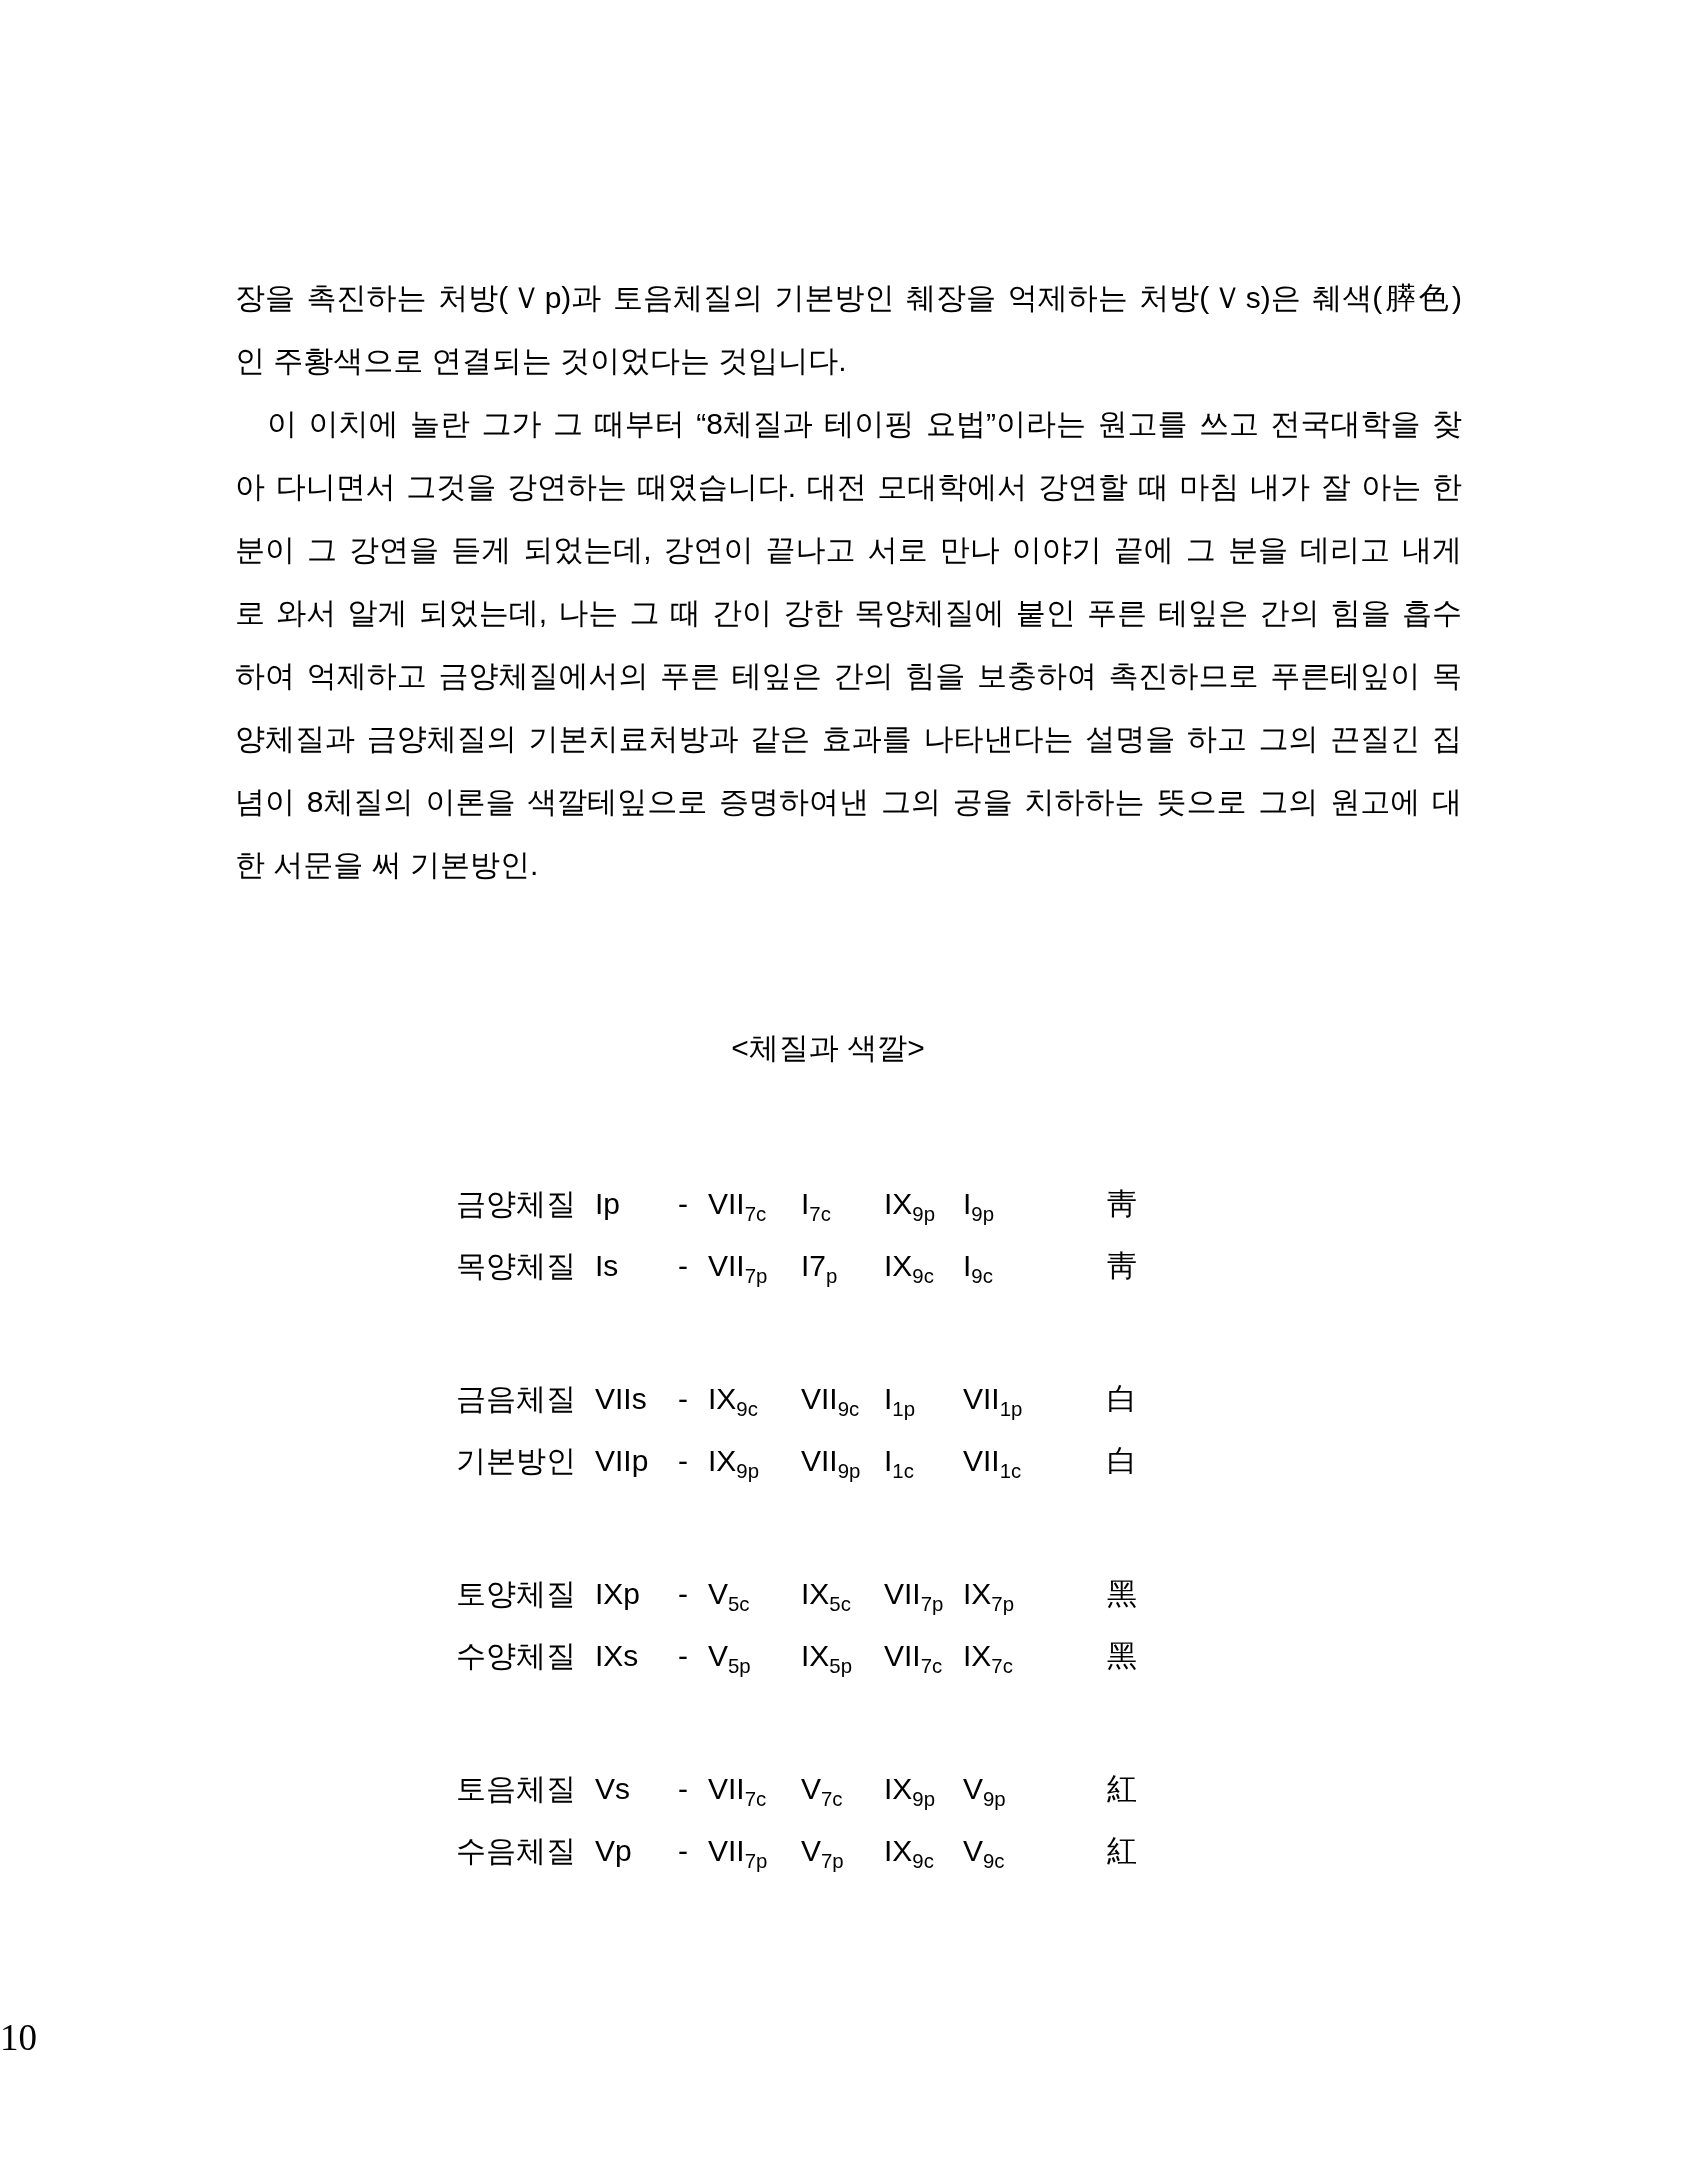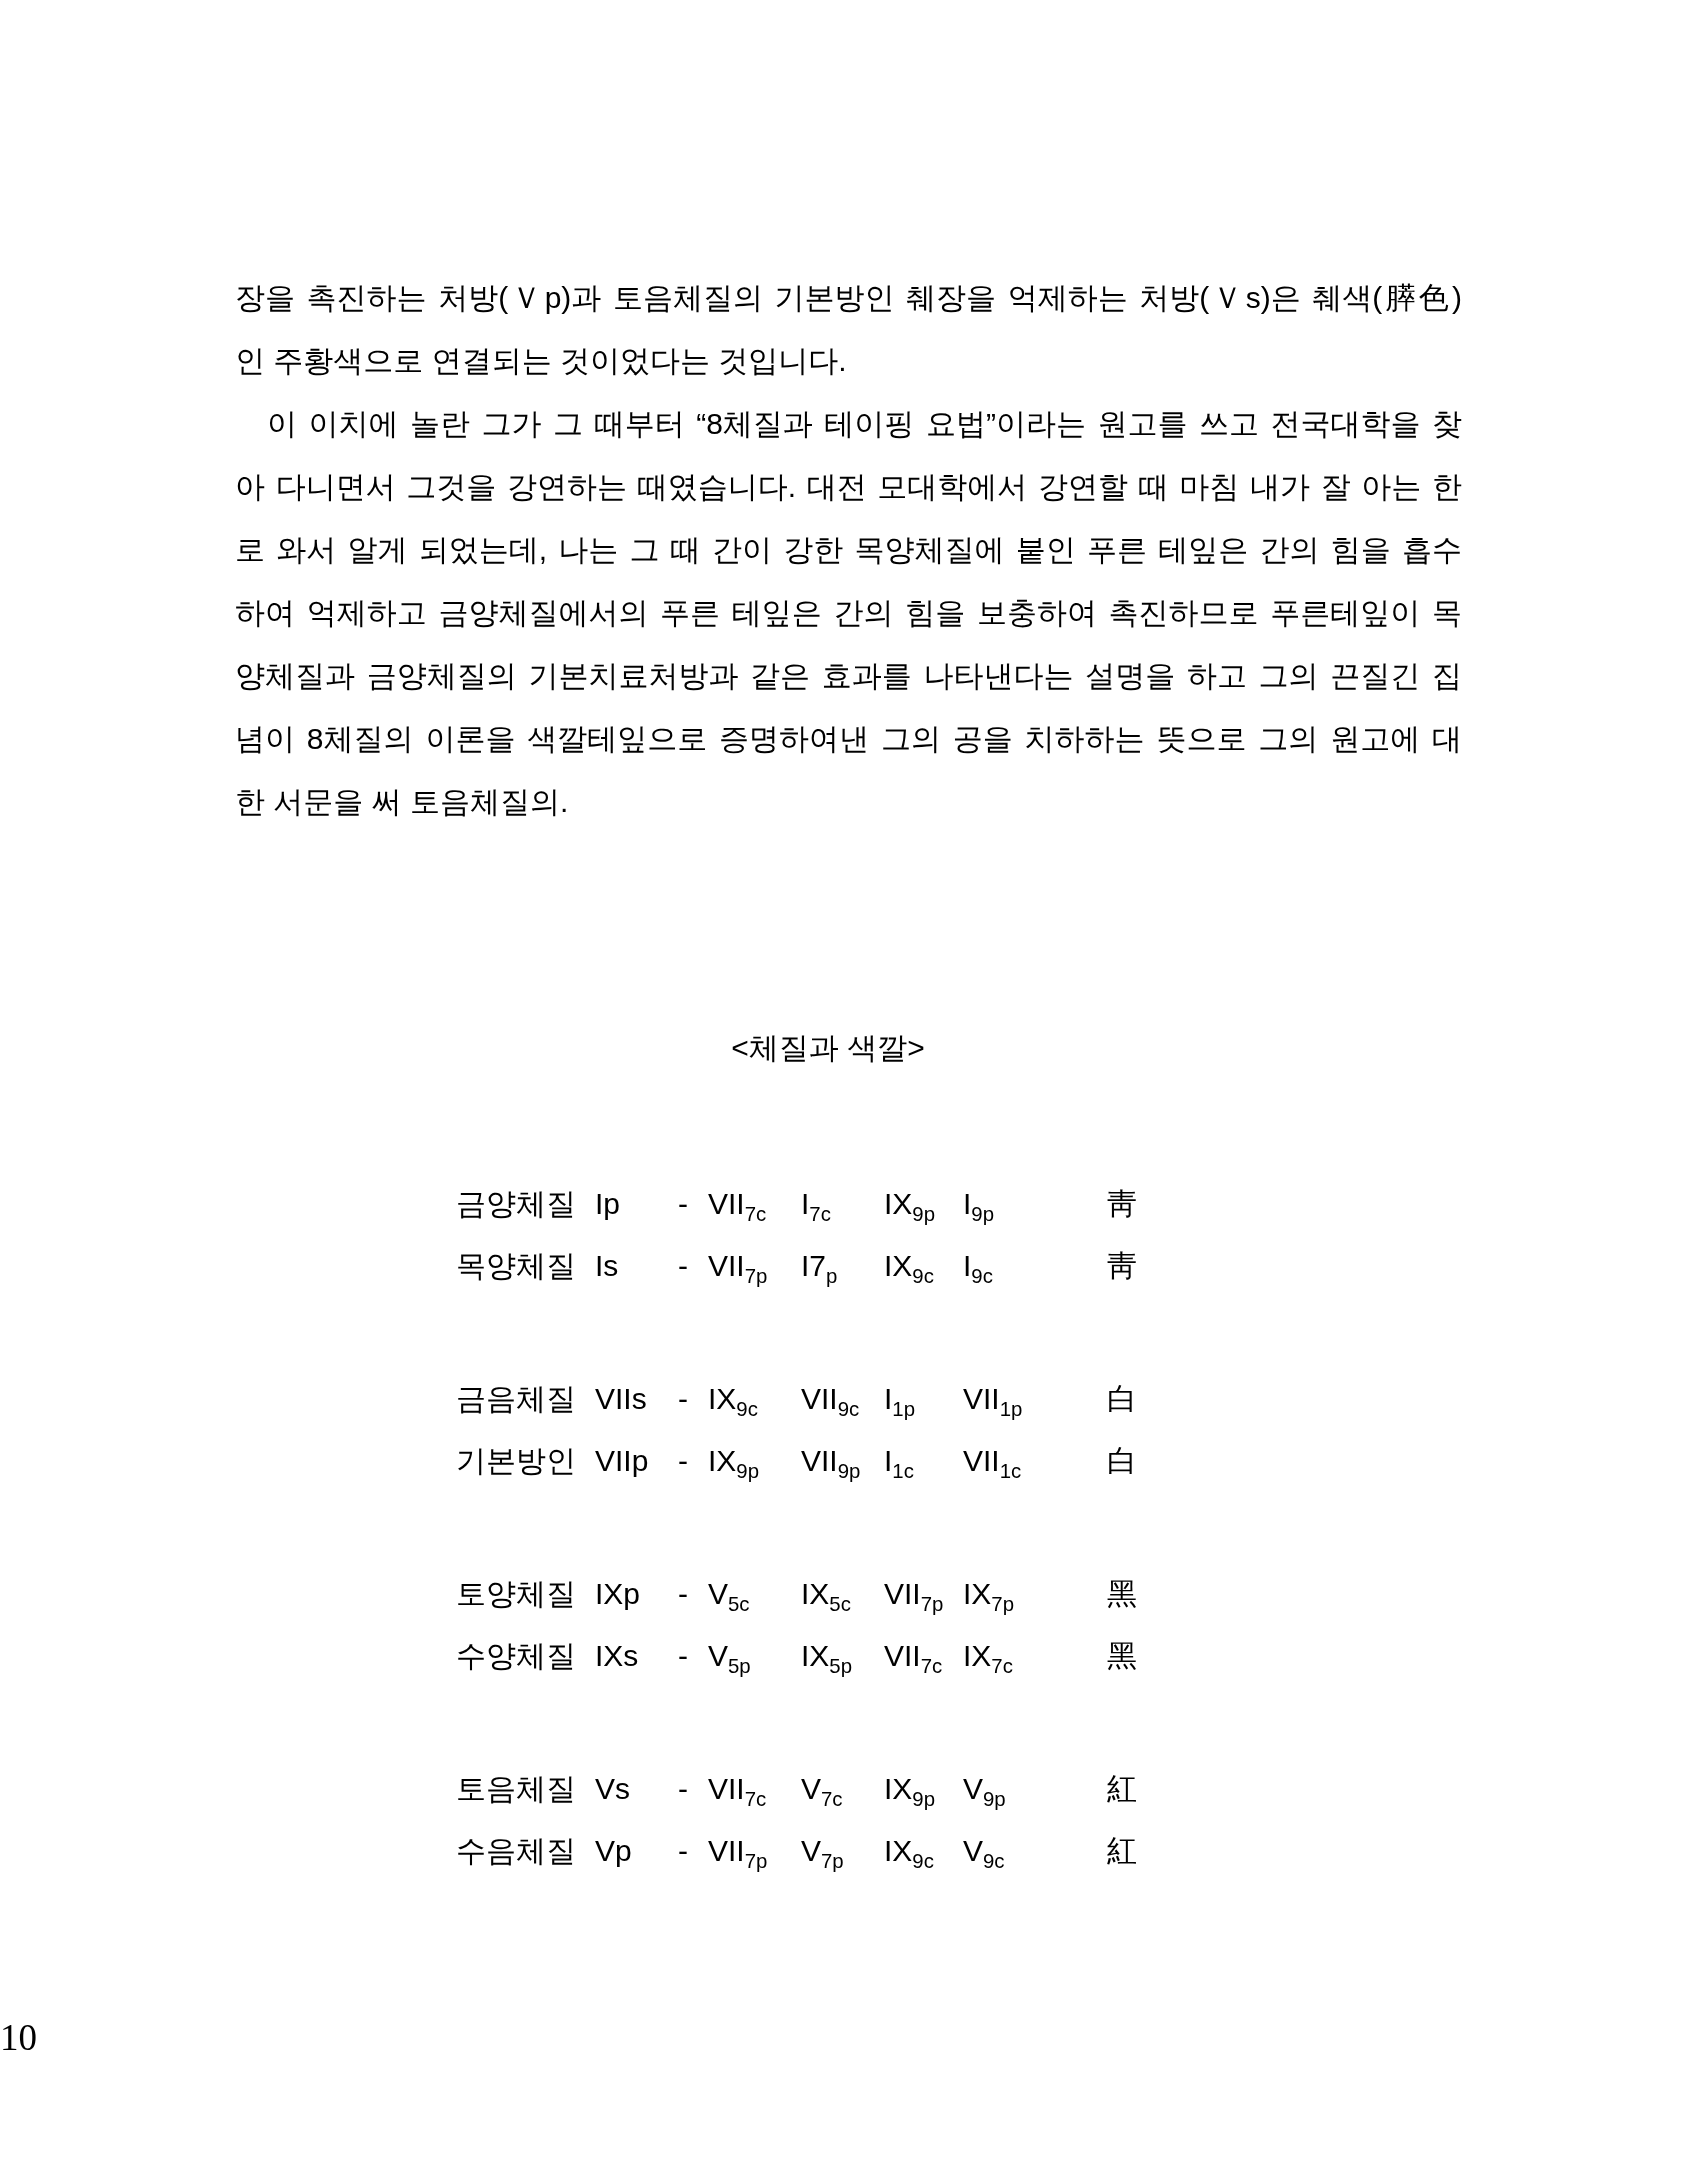--- a/index.html
+++ b/index.html
@@ -46,25 +46,26 @@
   }
 </style>
 </head>
 <body>
 
 <div class="para-block">
   <div class="line"><span>장을 촉진하는 처방(Ｖp)과 토음체질의 기본방인 췌장을 억제하는 처방(Ｖs)은 췌색(</span><span class="hanja-serif">膵色</span><span>)</span></div>
   <div class="line lastline">인 주황색으로 연결되는 것이었다는 것입니다.</div>
   <div class="line indent">이 이치에 놀란 그가 그 때부터 “8체질과 테이핑 요법”이라는 원고를 쓰고 전국대학을 찾</div>
   <div class="line">아  다니면서 그것을 강연하는 때였습니다. 대전 모대학에서 강연할 때 마침 내가 잘 아는 한</div>
+  <div class="line">분이 그 강연을 듣게 되었는데, 강연이 끝나고 서로 만나 이야기 끝에 그 분을 데리고 내게</div>
   <div class="line">로 와서 알게 되었는데, 나는 그 때 간이 강한 목양체질에 붙인 푸른 테잎은 간의 힘을 흡수</div>
   <div class="line">하여 억제하고 금양체질에서의 푸른 테잎은 간의 힘을 보충하여 촉진하므로 푸른테잎이 목</div>
   <div class="line">양체질과 금양체질의 기본치료처방과 같은 효과를 나타낸다는 설명을 하고 그의 끈질긴 집</div>
   <div class="line">념이 8체질의 이론을 색깔테잎으로 증명하여낸 그의 공을 치하하는 뜻으로 그의 원고에 대</div>
-  <div class="line lastline">한 서문을 써 토음체질의.</div>
+  <div class="line lastline">한 서문을 써 기본방인.</div>
 </div>
 
 <div class="section-heading">&lt;체질과 색깔&gt;</div>
 
 <div class="ctable">
 
   <div class="trow">
     <span class="c-label">금양체질</span>
     <span class="c-code">Ip</span>
     <span class="c-dash">-</span>

